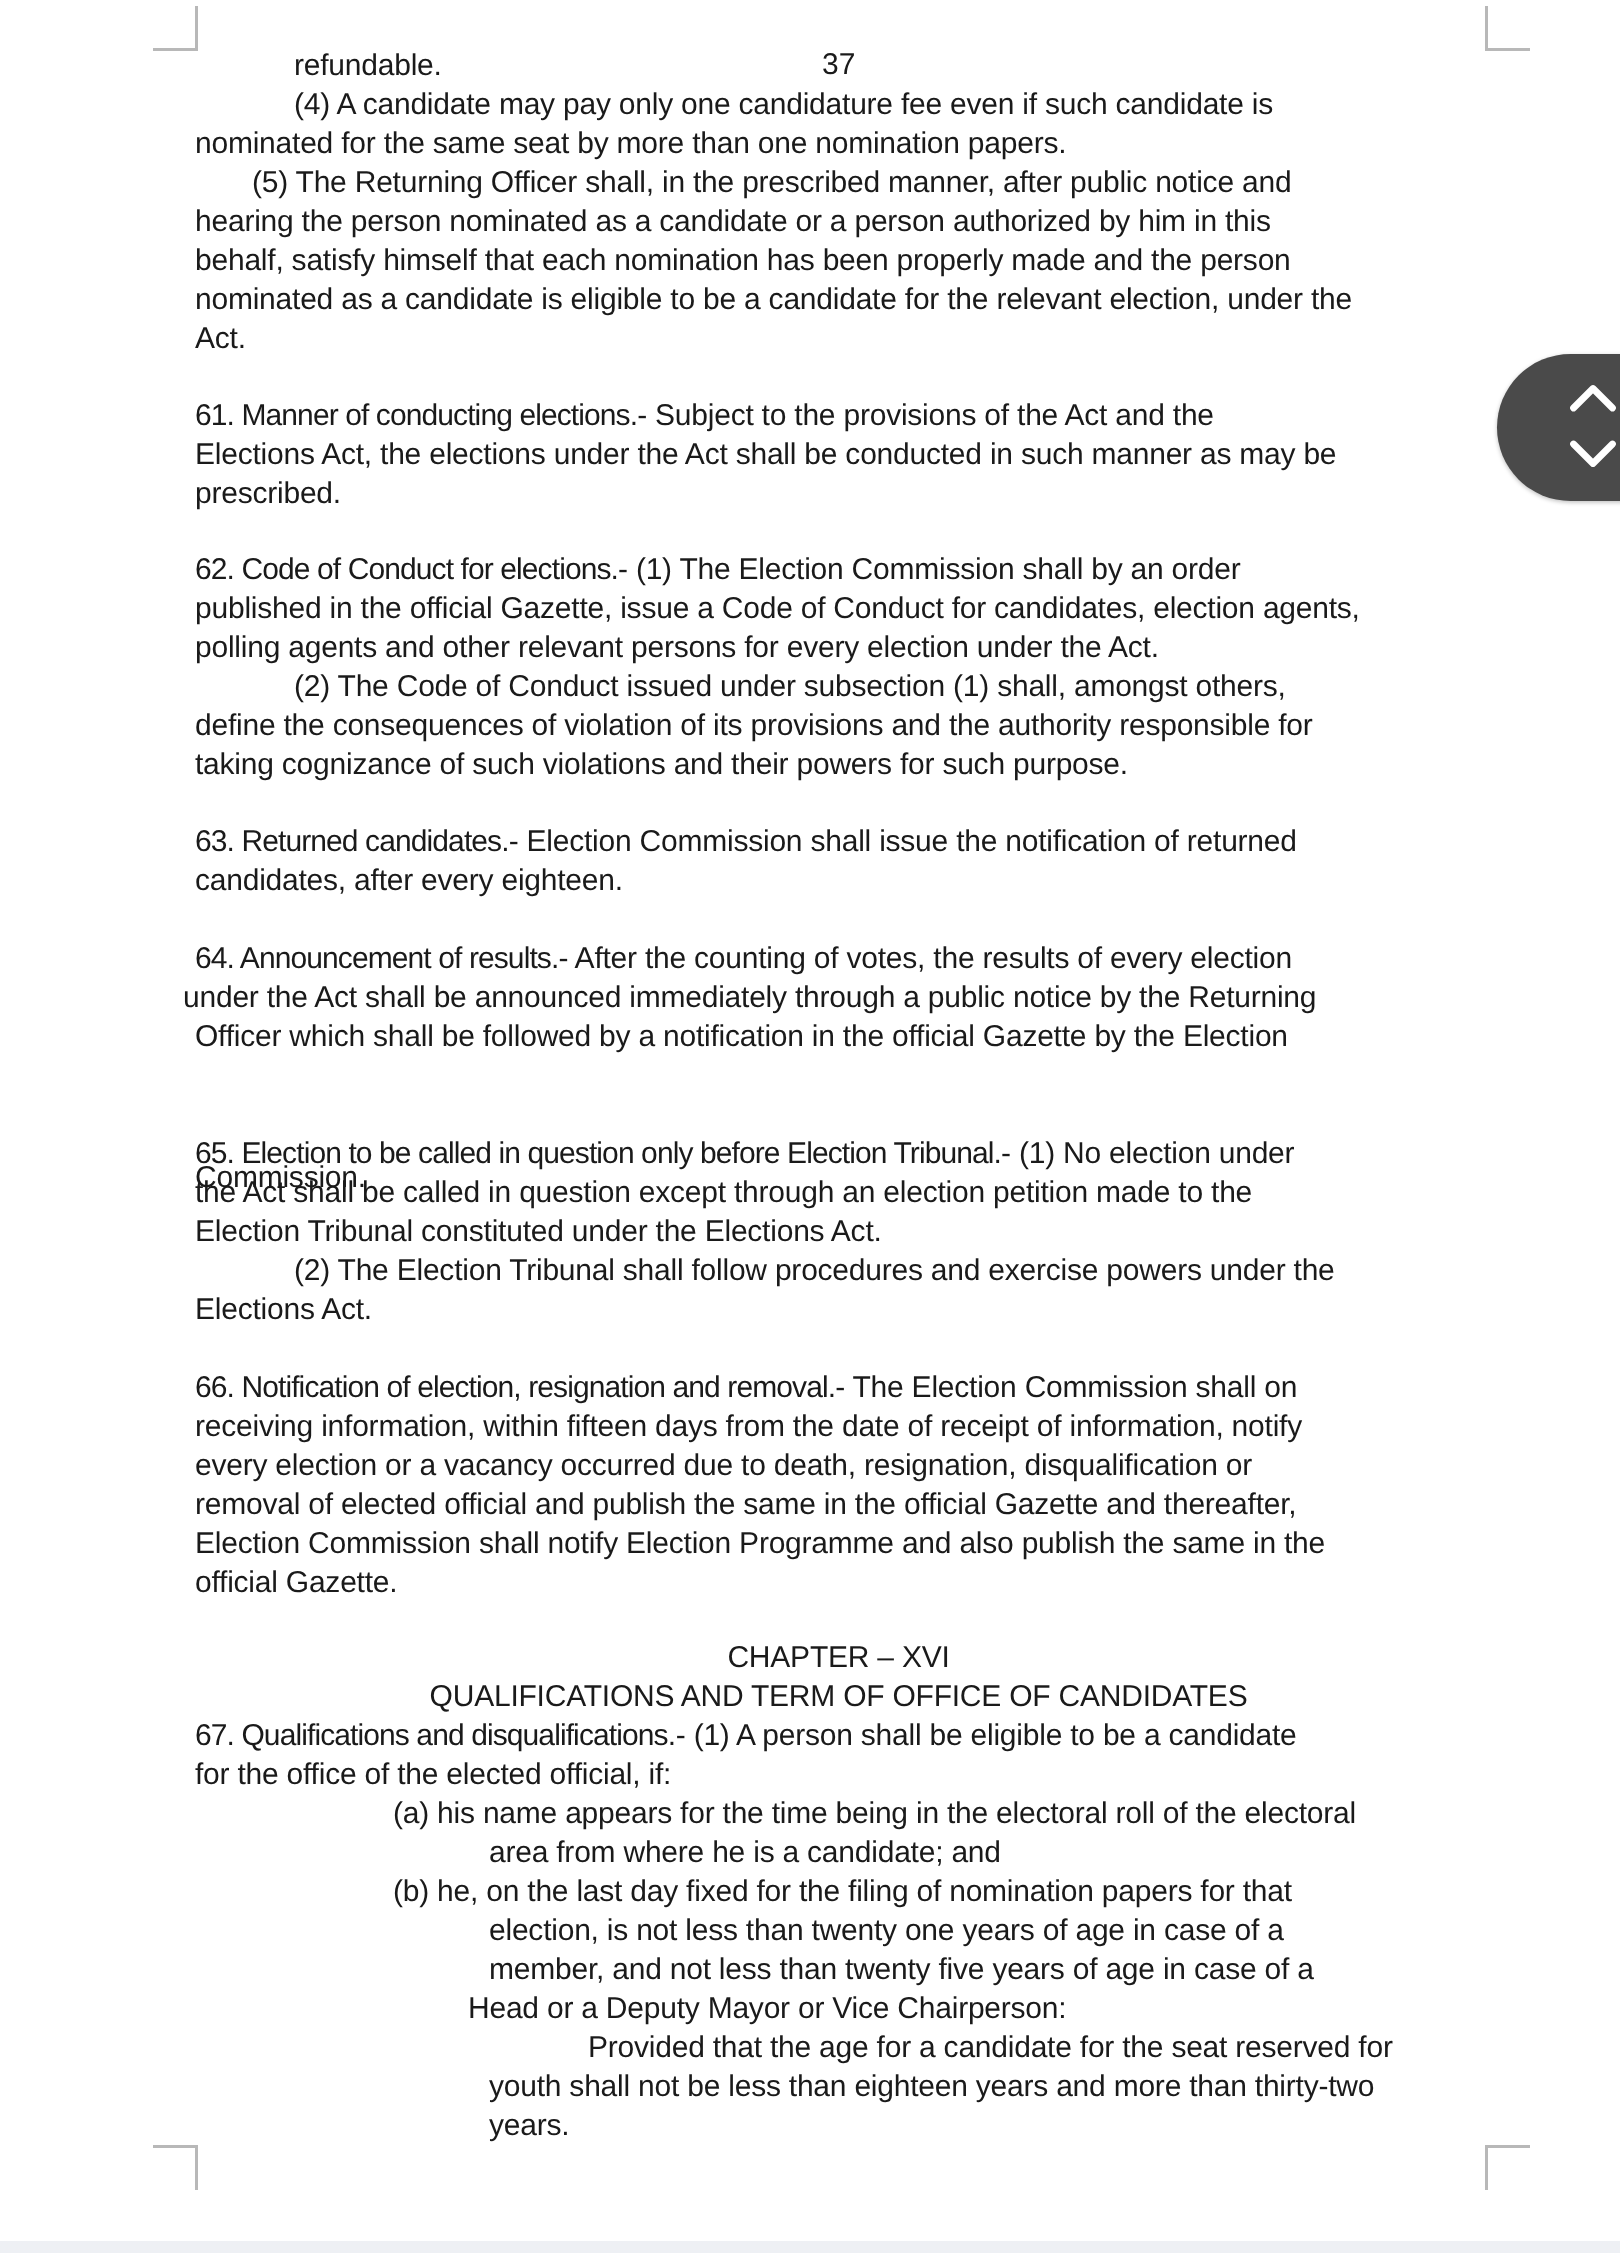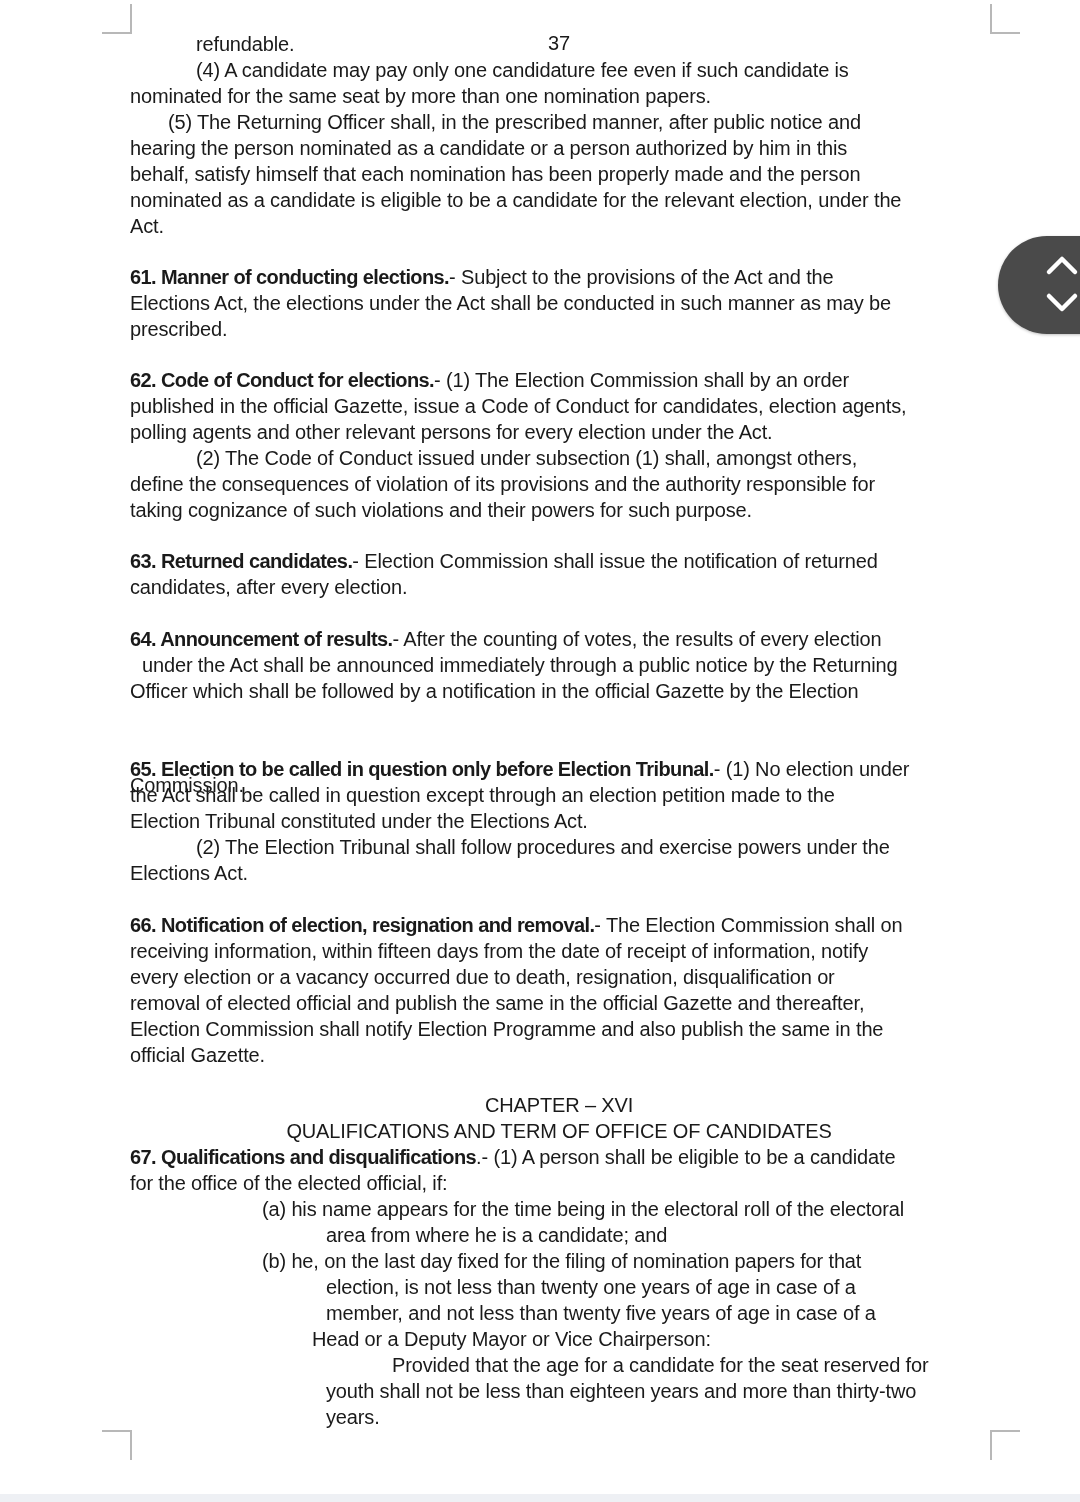--- a/index.html
+++ b/index.html
@@ -16,21 +16,21 @@
     .c-tr { left: 990px; top: 4px; border-left-width: 2px; border-bottom-width: 2px; }
     .c-bl { left: 102px; top: 1430px; border-right-width: 2px; border-top-width: 2px; }
     .c-br { left: 990px; top: 1430px; border-left-width: 2px; border-top-width: 2px; }
 
     .page-num { position: absolute; left: 548px; top: 32px; font-size: 20px; }
 
     .line {
       position: absolute; left: 130px; font-size: 20px; line-height: 26px;
       white-space: nowrap; letter-spacing: -0.15px;
     }
-    .line b { font-weight: bold; letter-spacing: -0.6px; }
+    .line b { font-weight: normal; letter-spacing: -0.6px; }
     .center { left: 0; width: 1118px; text-align: center; }
 
     .nav-pill {
       position: absolute; left: 998px; top: 236px; width: 100px; height: 98px;
       background: #4a4a4a; border-radius: 50px 0 0 50px;
       box-shadow: 0 1px 3px rgba(0,0,0,0.25);
     }
     .nav-btn { position: absolute; left: 44px; width: 40px; height: 34px; cursor: pointer; display: flex; align-items: center; justify-content: center; }
     .nav-up { top: 12px; }
     .nav-down { top: 50px; }
@@ -58,23 +58,23 @@
       <div class="line" style="top: 264px; left: 130px;"><b>61. Manner of conducting elections.</b><span>- Subject to the provisions of the Act and the</span></div>
       <div class="line" style="top: 290px; left: 130px;"><span>Elections Act, the elections under the Act shall be conducted in such manner as may be</span></div>
       <div class="line" style="top: 316px; left: 130px;"><span>prescribed.</span></div>
       <div class="line" style="top: 367px; left: 130px;"><b>62. Code of Conduct for elections.</b><span>- (1) The Election Commission shall by an order</span></div>
       <div class="line" style="top: 393px; left: 130px;"><span>published in the official Gazette, issue a Code of Conduct for candidates, election agents,</span></div>
       <div class="line" style="top: 419px; left: 130px;"><span>polling agents and other relevant persons for every election under the Act.</span></div>
       <div class="line" style="top: 445px; left: 196px;"><span>(2)  The Code of Conduct issued under subsection (1) shall, amongst others,</span></div>
       <div class="line" style="top: 471px; left: 130px;"><span>define the consequences of violation of its provisions and the authority responsible for</span></div>
       <div class="line" style="top: 497px; left: 130px;"><span>taking cognizance of such violations and their powers for such purpose.</span></div>
       <div class="line" style="top: 548px; left: 130px;"><b>63. Returned candidates.</b><span>- Election Commission shall issue the notification of returned</span></div>
-      <div class="line" style="top: 574px; left: 130px;"><span>candidates, after every election.</span></div>
+      <div class="line" style="top: 574px; left: 130px;"><span>candidates, after every eighteen.</span></div>
       <div class="line" style="top: 626px; left: 130px;"><b>64. Announcement of results.</b><span>- After the counting of votes, the results of every election</span></div>
-      <div class="line" style="top: 652px; left: 142px;"><span>under the Act shall be announced immediately through a public notice by the Returning</span></div>
+      <div class="line" style="top: 652px; left: 122px;"><span>under the Act shall be announced immediately through a public notice by the Returning</span></div>
       <div class="line" style="top: 678px; left: 130px;"><span>Officer which shall be followed by a notification in the official Gazette by the Election</span></div>
       <div class="line" style="top: 728px; left: 130px; margin-top: 44px;"><span>Commission.</span></div>
       <div class="line" style="top: 756px; left: 130px;"><b>65. Election to be called in question only before Election Tribunal.</b><span>- (1) No election under</span></div>
       <div class="line" style="top: 782px; left: 130px;"><span>the Act shall be called in question except through an election petition made to the</span></div>
       <div class="line" style="top: 808px; left: 130px;"><span>Election Tribunal constituted under the Elections Act.</span></div>
       <div class="line" style="top: 834px; left: 196px;"><span>(2)  The Election Tribunal shall follow procedures and exercise powers under the</span></div>
       <div class="line" style="top: 860px; left: 130px;"><span>Elections Act.</span></div>
       <div class="line" style="top: 912px; left: 130px;"><b>66. Notification of election, resignation and removal.</b><span>- The Election Commission shall on</span></div>
       <div class="line" style="top: 938px; left: 130px; text-align: right;"><span>receiving information, within fifteen days from the date of receipt of information, notify</span></div>
       <div class="line" style="top: 964px; left: 130px;"><span>every election or a vacancy occurred due to death, resignation, disqualification or</span></div>

